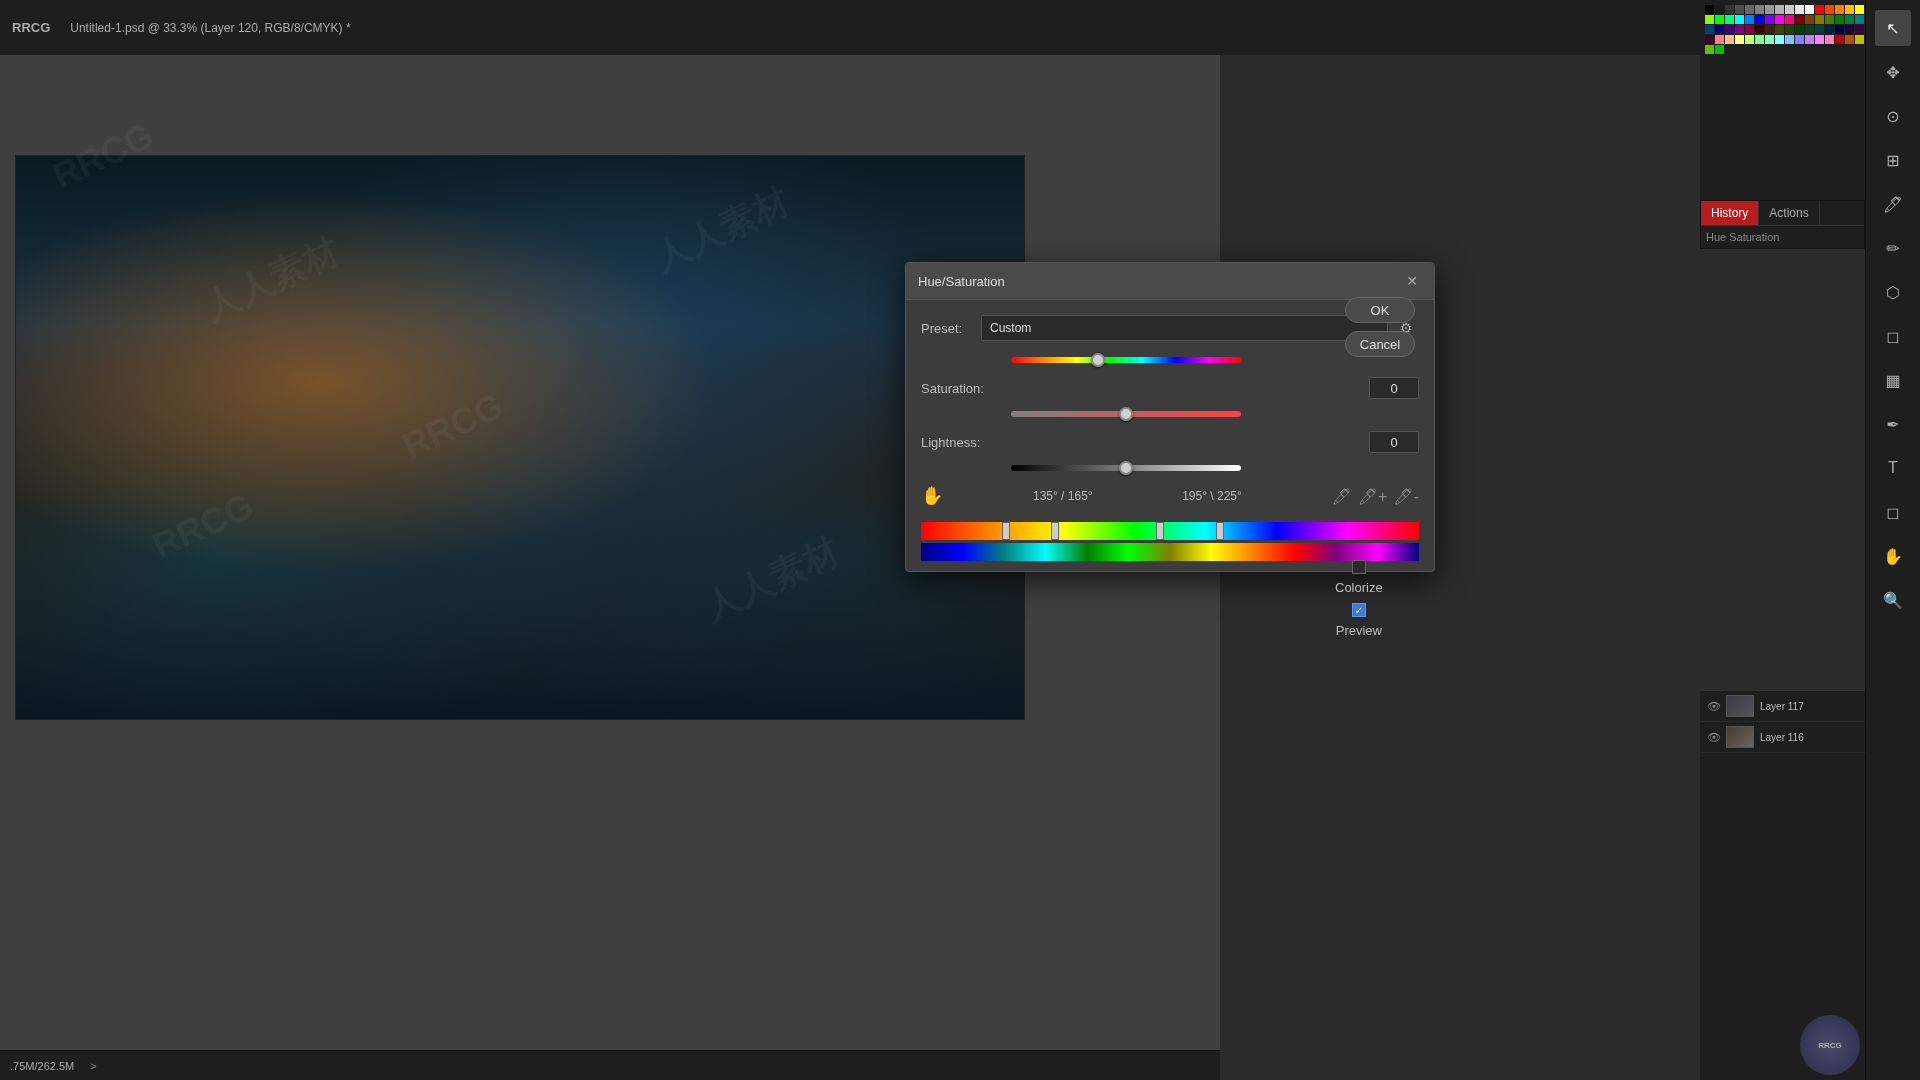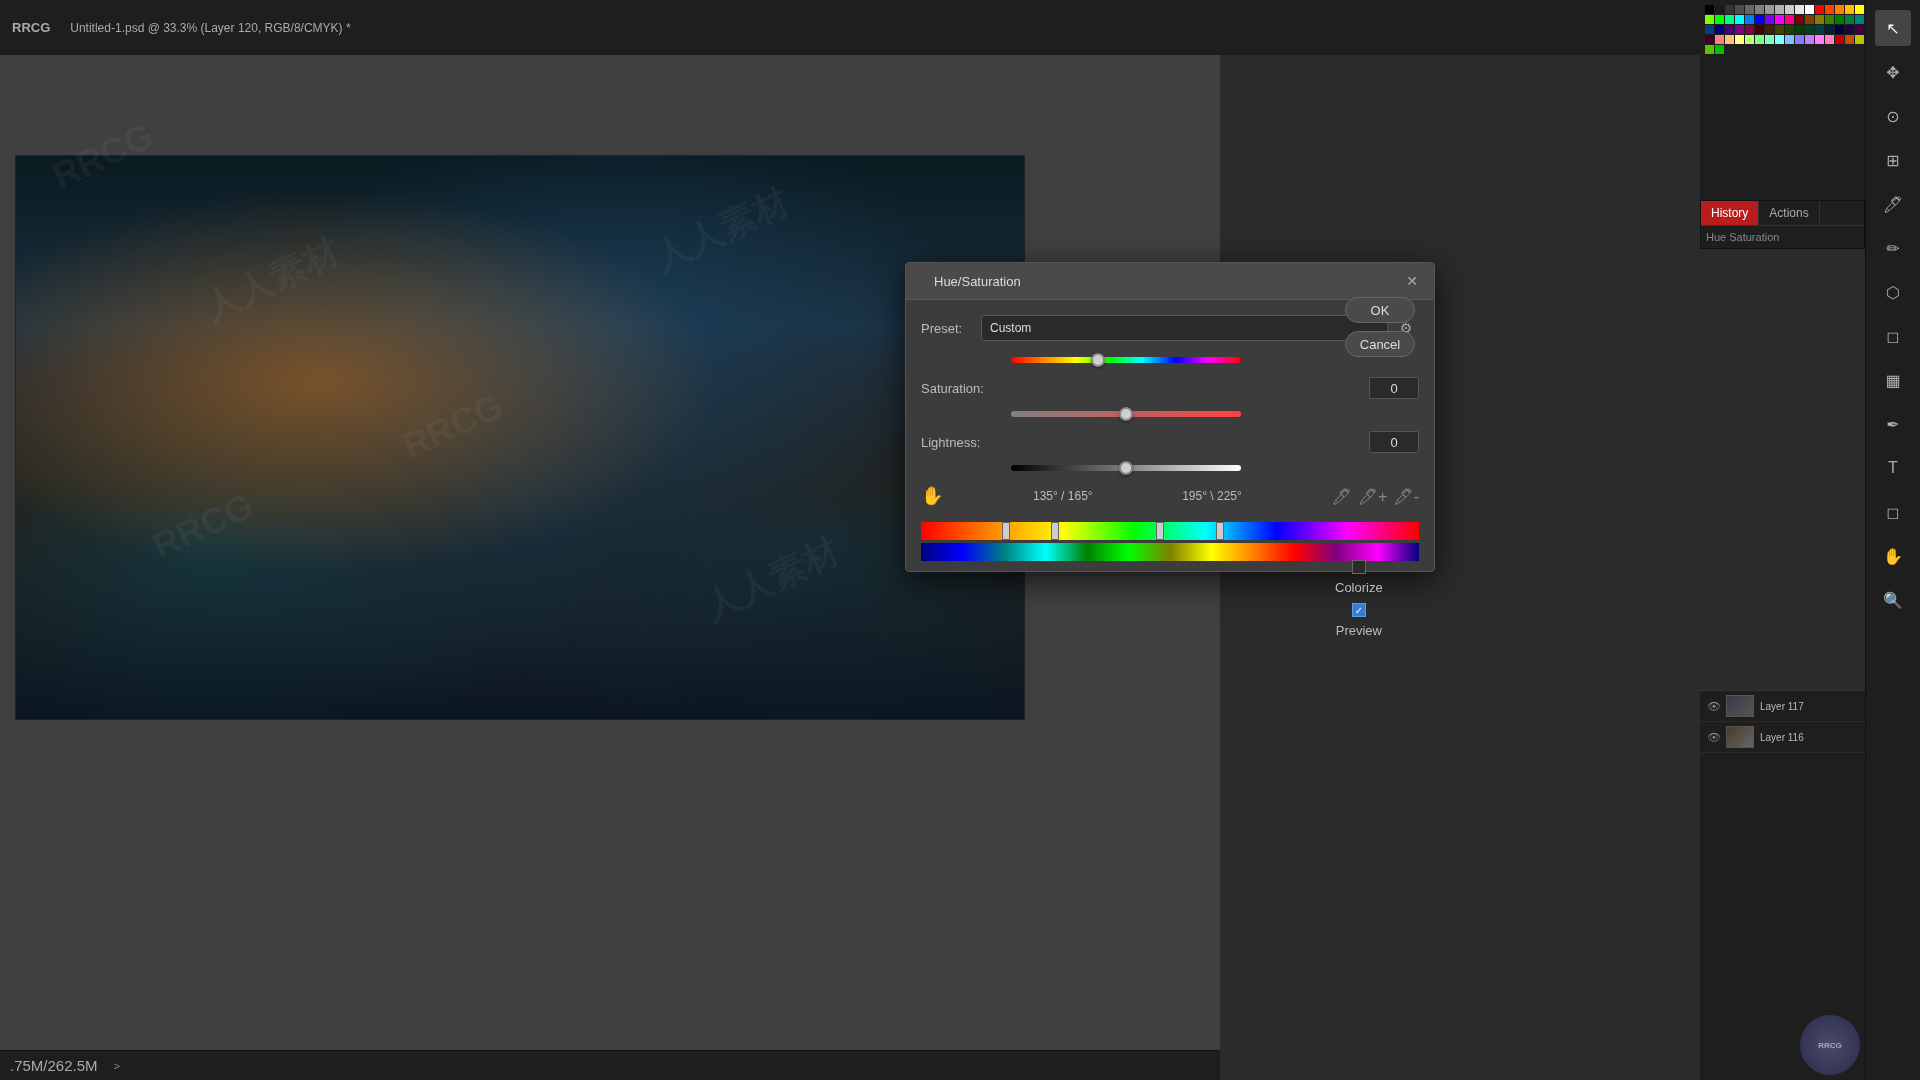--- a/index.html
+++ b/index.html
@@ -102,21 +102,21 @@
       width: 1220px;
       height: 30px;
       background: #1e1e1e;
       display: flex;
       align-items: center;
       padding: 0 10px;
       border-top: 1px solid #111;
     }
     #status-text {
       color: #aaa;
-      font-size: 15px;
+      font-size: 11px;
       margin-right: 16px;
     }
     #status-arrow {
       color: #888;
       font-size: 11px;
     }
 
     
     #right-toolbar {
       position: absolute;
@@ -239,21 +239,20 @@
       justify-content: space-between;
       padding: 8px 12px;
       background: #4a4a4a;
       border-radius: 4px 4px 0 0;
       border-bottom: 1px solid #555;
     }
     #dialog-title {
       font-size: 13px;
       color: #ddd;
       font-weight: normal;
-      margin-left: 16px;
     }
     #dialog-close {
       width: 20px; height: 20px;
       display: flex; align-items: center; justify-content: center;
       cursor: pointer;
       color: #aaa;
       font-size: 14px;
       border-radius: 2px;
     }
 

